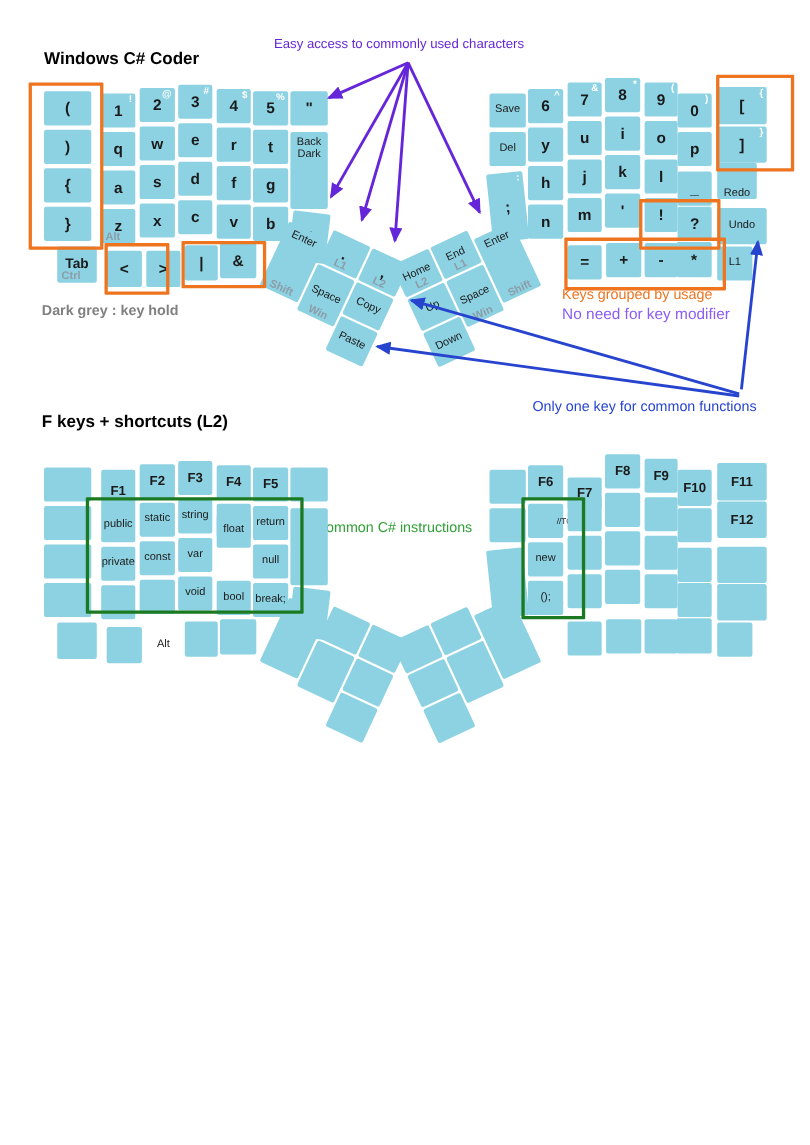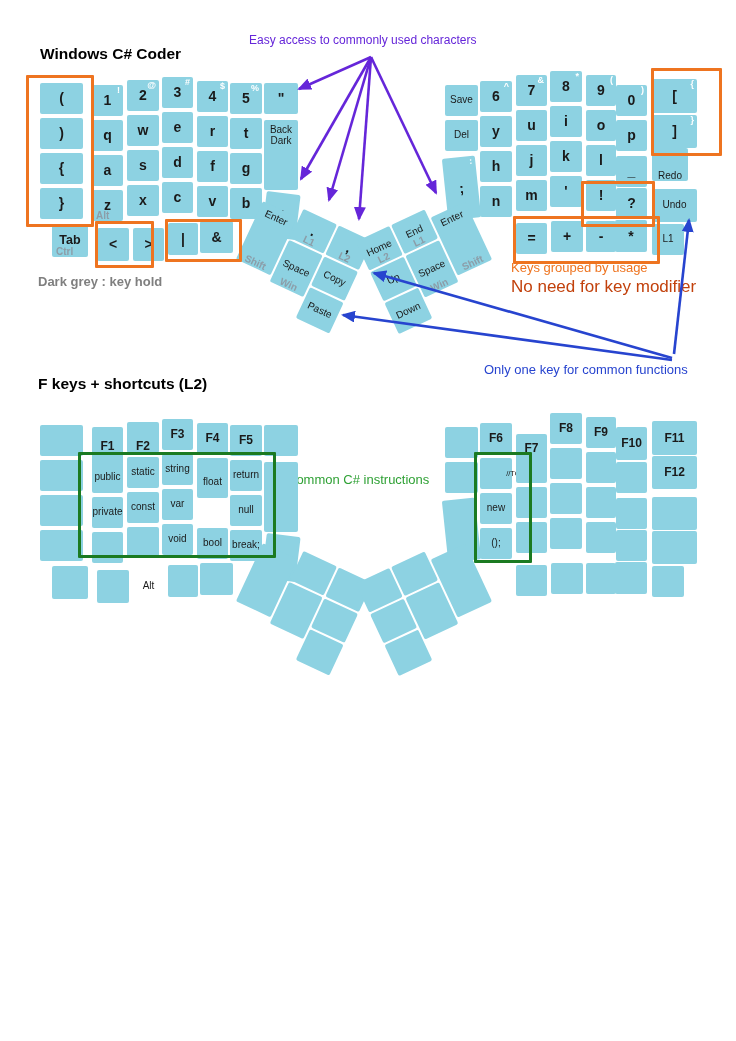--- a/index.html
+++ b/index.html
@@ -27,21 +27,21 @@
 </style>
 </head>
 <body>
 
 <div class="stage">
 
   <div class="txt" style="left: 40px; top: 45px; font-size: 15.5px; font-weight: 700; color: rgb(0, 0, 0);">Windows C# Coder</div>
   <div class="txt" style="left: 249px; top: 33px; font-size: 12px; font-weight: 400; color: rgb(101, 38, 217);">Easy access to commonly used characters</div>
   <div class="txt" style="left: 38px; top: 274px; font-size: 13px; font-weight: 700; color: rgb(127, 127, 127);">Dark grey : key hold</div>
   <div class="txt" style="left: 511px; top: 260px; font-size: 13px; font-weight: 400; color: rgb(238, 116, 32);">Keys grouped by usage</div>
-  <div class="txt" style="left: 511px; top: 277px; font-size: 17px; font-weight: 400; color: #c2410c;">No need for key modifier</div>
+  <div class="txt" style="left: 511px; top: 277px; font-size: 14px; font-weight: 400; color: #8b5cf6;">No need for key modifier</div>
   <div class="txt" style="left: 484px; top: 362px; font-size: 13px; font-weight: 400; color: rgb(39, 68, 207);">Only one key for common functions</div>
   <div class="txt" style="left: 38px; top: 375px; font-size: 15.5px; font-weight: 700; color: rgb(0, 0, 0);">F keys + shortcuts (L2)</div>
   <div class="txt" style="left: 287px; top: 472px; font-size: 13px; font-weight: 400; color: rgb(47, 161, 53);">Common C# instructions</div>
 
   <div id="keys-root">
       <div>
         <div class="key" style="left: 40px; top: 83px; width: 43px; height: 31px;">
           <span class="lab big">(</span>
         </div>
         <div class="key" style="left: 40px; top: 118px; width: 43px; height: 31px;">
@@ -260,21 +260,21 @@
         <div class="key" style="left: 92px; top: 427px; width: 31px; height: 38px;">
           <span class="lab fkey">F1</span>
         </div>
         <div class="key" style="left: 92px; top: 462px; width: 31px; height: 31px;">
           <span class="lab">public</span>
         </div>
         <div class="key" style="left: 92px; top: 497px; width: 31px; height: 31px;">
           <span class="lab">private</span>
         </div>
         <div class="key" style="left: 92px; top: 532px; width: 31px; height: 31px;"></div>
-        <div class="key" style="left: 127px; top: 422px; width: 32px; height: 31px; align-items: flex-end;">
+        <div class="key" style="left: 127px; top: 422px; width: 32px; height: 31px;">
           <span class="lab fkey">F2</span>
         </div>
         <div class="key" style="left: 127px; top: 457px; width: 32px; height: 31px;">
           <span class="lab">static</span>
         </div>
         <div class="key" style="left: 127px; top: 492px; width: 32px; height: 31px;">
           <span class="lab">const</span>
         </div>
         <div class="key" style="left: 127px; top: 527px; width: 32px; height: 31px;"></div>
         <div class="key" style="left: 162px; top: 419px; width: 31px; height: 31px;">

